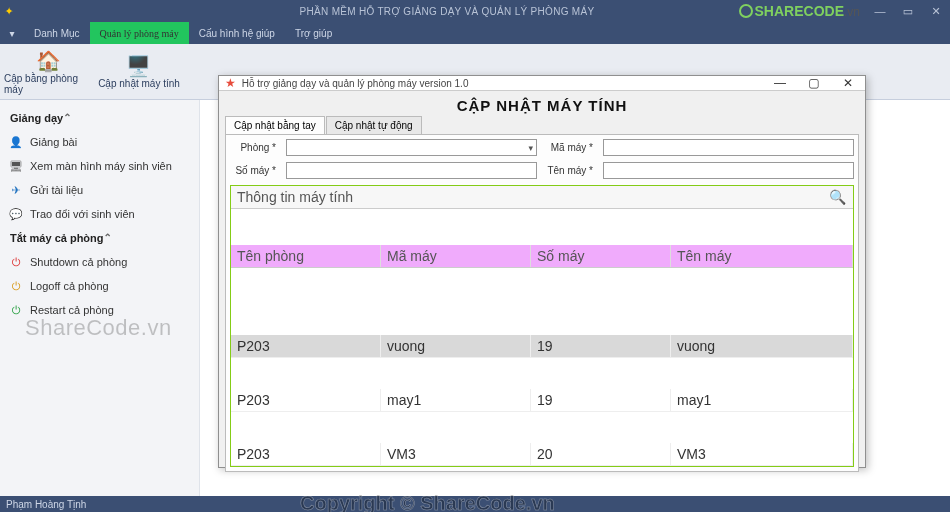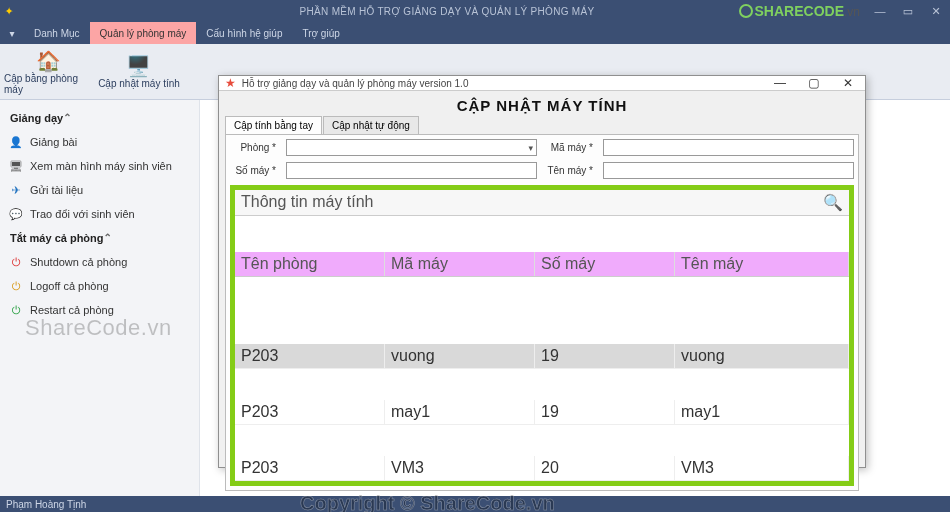--- a/index.html
+++ b/index.html
@@ -6,21 +6,21 @@
 html, body { width: 950px; height: 512px; overflow: hidden; background: #fff; }
 .titlebar { height: 22px; background: #3b4f73; color: #b8c3d6; font-size: 10px; display: flex; align-items: center; }
 .titlebar .app-icon { width: 18px; text-align: center; color: #ffcc00; font-size: 11px; }
 .titlebar .title { flex: 1; text-align: center; letter-spacing: 0.3px; }
 .titlebar .winbtn { width: 28px; text-align: center; color: #b8c3d6; cursor: pointer; font-size: 11px; }
 .titlebar .logo { position: absolute; top: 3px; right: 90px; color: #7fd05f; font-weight: bold; font-size: 14px; }
 .titlebar .logo .s { display:inline-block; width:14px; height:14px; border:2px solid #7fd05f; border-radius:50%; vertical-align:-2px; margin-right:2px; position:relative;}
 .titlebar .logo .vn { color:#555; font-weight:normal; font-size:12px;}
 .menubar { height: 22px; background: #3b4f73; display: flex; align-items: stretch; font-size: 10px; }
 .menubar .m { padding: 0 10px; color: #cdd6e6; display:flex; align-items:center; cursor:pointer; }
-.menubar .m.active { background: #fca5a5; color: #333; }
+.menubar .m.active { background: #22c55e; color: #333; font-family: Liberation Serif, serif; }
 .menubar .first { width: 24px; text-align:center; color:#cdd6e6; display:flex; align-items:center; justify-content:center;}
 .ribbon { height: 56px; background: #e9ecf2; border-bottom: 1px solid #c6cedd; display:flex; padding: 2px 4px; }
 .ribbon .rbtn { width: 90px; display:flex; flex-direction:column; align-items:center; justify-content:center; font-size:10px; color:#2c3e5e; cursor:pointer; }
 .ribbon .rbtn .ricon { font-size:20px; }
 .appbody { display:flex; height: calc(512px - 22px - 22px - 56px - 16px); }
 .sidebar { width: 200px; background:#f3f4f7; font-size:11px; color:#333; padding: 6px 0; border-right:1px solid #dfe3ea;}
 .sidebar .grouphdr { font-weight:700; padding:6px 10px; display:flex; justify-content:flex-start; color:#222;}
 .sidebar .item { padding:6px 10px 6px 30px; display:flex; align-items:center; gap:8px; cursor:pointer; position:relative;}
 .sidebar .item .sicon { position:absolute; left:8px; width:16px; text-align:center; }
 .sidebar .chev { color:#666; font-size:10px;}
@@ -40,21 +40,21 @@
 .formrow { display:flex; gap:10px; font-size:10px; align-items:center;}
 .formrow label { width:46px; text-align:right; color:#333;}
 .formrow .inputwrap { flex:1; display:flex; align-items:center;}
 .formrow input, .formrow .combo { width:100%; height:17px; border:1px solid #999; font-size:10px; padding:0 3px; background:#fff;}
 .formrow .combo { background:#fff; display:flex; align-items:center; justify-content:space-between;}
 .formrow .combo .carrow{ font-size:9px; color:#555;}
 .btnrow { display:flex; gap:4px; padding:4px 0; border-top:1px solid #ddd; border-bottom:1px solid #ddd;}
 .btnrow .wbtn { font-size:10px; border:1px solid #aaa; background:#f5f5f5; padding:2px 12px; cursor:pointer; color:#333;}
 .btnrow .wbtn.dis { color:#aaa; border-color:#d0d0d0; cursor:default;}
 .btnrow .spacer { flex:1; }
-.gridbox { border:5px solid #84cc16; flex:1; display:flex; flex-direction:column; background:#fff; font-size:16px;gap:36px;}
+.gridbox { border:1px solid #84cc16; flex:1; display:flex; flex-direction:column; background:#fff; font-size:14px;gap:36px;}
 .gridhdrrow { background:#f7f7f7; border-bottom:1px solid #ccc; padding:3px 6px; color:#555; display:flex; justify-content:space-between;}
 .gridcols { display:grid; grid-template-columns: 150px 150px 140px 1fr; background:#f0abfc; border-bottom:1px solid #ccc;}
 .gridcols div { padding:3px 6px; border-right:1px solid #ddd; color:#555;}
 .gridrow { display:grid; grid-template-columns: 150px 150px 140px 1fr; border-bottom:1px solid #eee;margin-top:31px;}
 .gridrow div { padding:3px 6px; border-right:1px solid #eee; color:#333;}
 .gridrow.sel { background:#d9d9d9; }
 .watermark { position:absolute; left:25px; top:315px; color:rgba(0,0,0,0.22); font-size:22px; font-weight:500; letter-spacing:0.5px; pointer-events:none;}
 .watermark2 { position:absolute; left:300px; top:492px; color:rgba(0,0,0,0.28); -webkit-text-stroke:0.5px rgba(255,255,255,0.4); font-size:20px; font-weight:700; pointer-events:none;}
 .sicon.blue { color:#1e70bf;}
 .sicon.red { color:#d33;}
@@ -146,21 +146,21 @@
 <div class="dialog">
   <div class="dtitlebar">
     <span class="dicon">★</span>
     <span class="dtitle">Hỗ trợ giảng dạy và quản lý phòng máy version 1.0</span>
     <span class="dwinbtn">—</span>
     <span class="dwinbtn">▢</span>
     <span class="dwinbtn">✕</span>
   </div>
   <div class="dheading">CẬP NHẬT MÁY TÍNH</div>
   <div class="tabs">
-    <div class="tab active">Cập tính bằng tay</div>
+    <div class="tab active">Cập nhật bằng tay</div>
     <div class="tab">Cập nhật tự động</div>
   </div>
   <div class="tabbody">
     <div class="formrow">
       <label>Phòng *</label>
       <div class="inputwrap">
         <div class="combo">
           <span></span>
           <span class="carrow">▾</span>
         </div>

